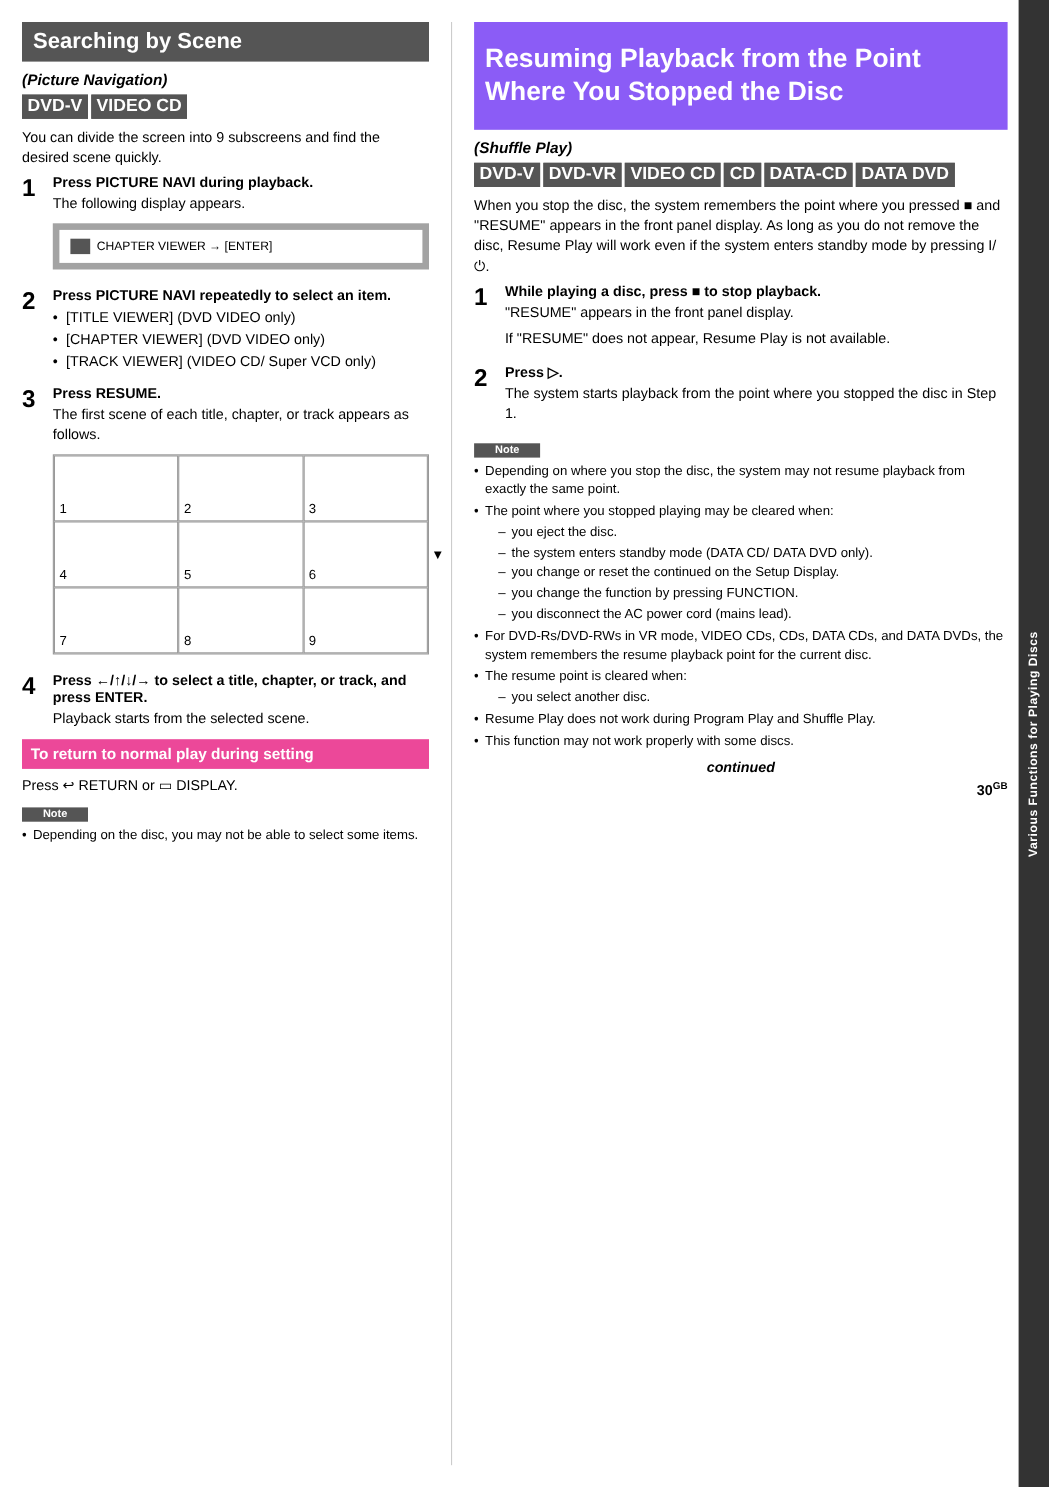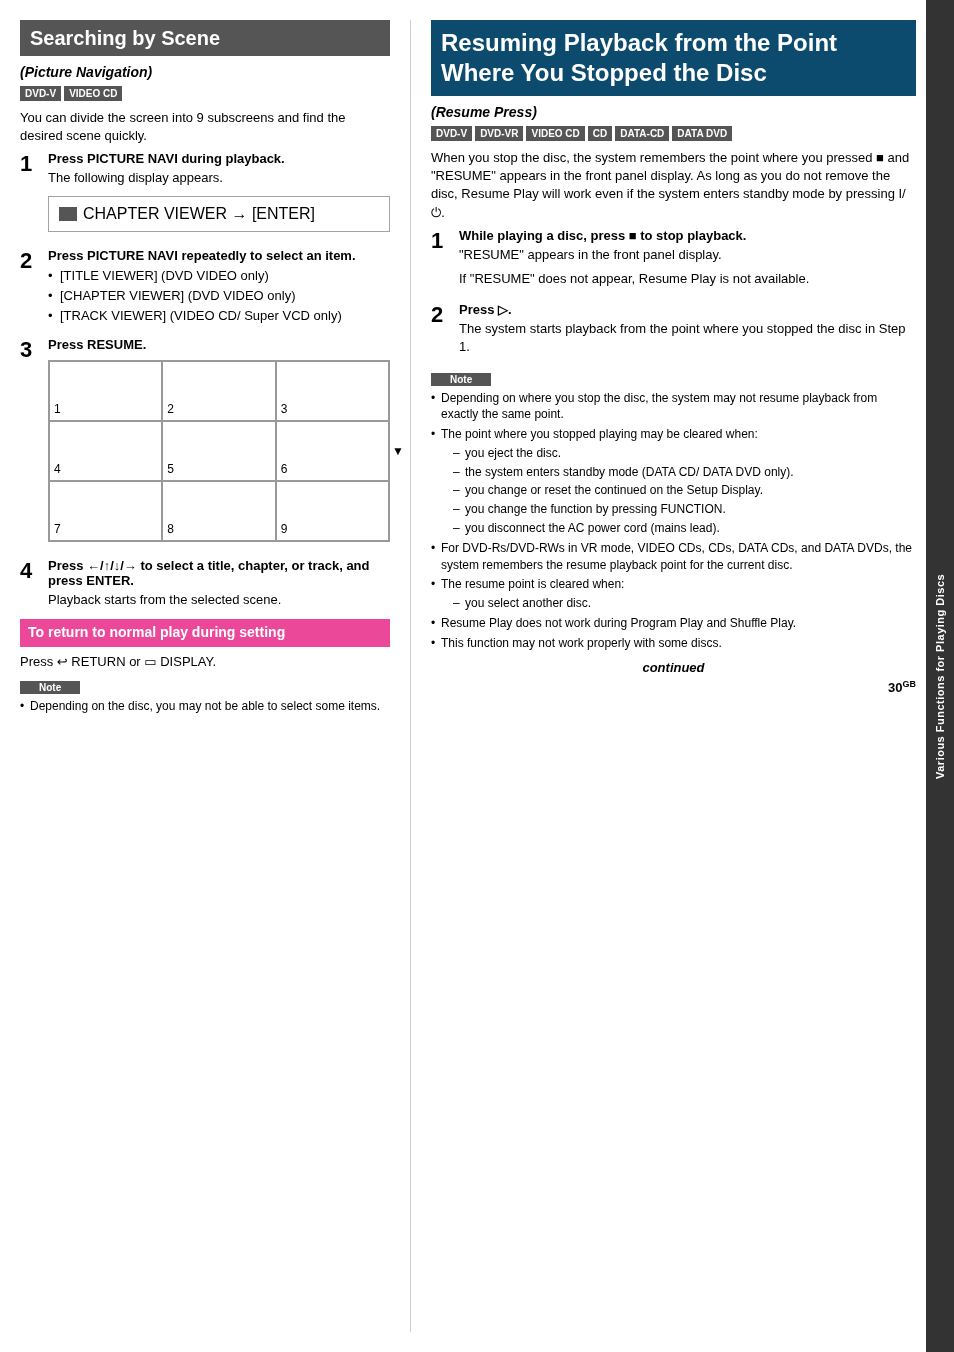--- a/index.html
+++ b/index.html
@@ -53,23 +53,23 @@
     .section-header-left {
       background: #555;
       color: #fff;
       padding: 6px 10px;
       font-size: 20px;
       font-weight: bold;
       margin-bottom: 8px;
       line-height: 1.2;
     }
     .section-header-right {
-      background: #0c4a6e;
-      color: #fff;
-      padding: 8px 10px;
+      background: #8b5cf6;
+      color: #fff;
+      padding: 19px 10px;
       font-size: 24px;
       font-weight: bold;
       margin-bottom: 8px;
       line-height: 1.25;
     }
 
     .subtitle {
       font-style: italic;
       font-weight: bold;
       font-size: 14px;
@@ -79,21 +79,21 @@
     
     .badges {
       display: flex;
       flex-wrap: wrap;
       gap: 3px;
       margin-bottom: 8px;
     }
     .badge {
       border: 1.5px solid #000;
       padding: 1px 4px;
-      font-size: 10px;
+      font-size: 16px;
       font-weight: bold;
       background: #fff;
       color: #000;
     }
     .badge.dark {
       background: #555;
       color: #fff;
       border-color: #555;
     }
 
@@ -124,24 +124,24 @@
       font-size: 13px;
       margin-bottom: 3px;
     }
     .step-body {
       font-size: 13px;
       line-height: 1.4;
     }
 
     
     .viewer-box {
-      border: 1px solid #a3a3a3;
+      border: 6px solid #a3a3a3;
       padding: 8px 10px;
       margin: 8px 0;
-      font-size: 16px;
+      font-size: 11px;
       display: flex;
       align-items: center;
       gap: 6px;
       background: #fff;
     }
     .viewer-icon {
       width: 18px;
       height: 14px;
       background: #555;
       display: inline-block;
@@ -310,20 +310,21 @@
             <li>[CHAPTER VIEWER] (DVD VIDEO only)</li>
             <li>[TRACK VIEWER] (VIDEO CD/ Super VCD only)</li>
           </ul>
         </div>
       </div>
 
       <div class="step">
         <div class="step-num">3</div>
         <div class="step-content">
           <div class="step-title">Press RESUME.</div>
+          <div class="step-body">The first scene of each title, chapter, or track appears as follows.</div>
 
           <div class="grid-outer">
             <div class="scene-grid">
               <div class="scene-cell">
                   <span>1</span>
                 </div>
               <div class="scene-cell">
                   <span>2</span>
                 </div>
               <div class="scene-cell">
@@ -370,21 +371,21 @@
         <span class="note-label">Note</span>
         <ul class="note-list">
           <li>Depending on the disc, you may not be able to select some items.</li>
         </ul>
       </div>
     </div>
 
     <div class="right-column">
       <div class="section-header-right">Resuming Playback from the Point Where You Stopped the Disc</div>
 
-      <div class="subtitle">(Resume Press)</div>
+      <div class="subtitle">(Shuffle Play)</div>
 
       <div class="badges">
         <span class="badge dark">DVD-V</span>
         <span class="badge dark">DVD-VR</span>
         <span class="badge dark">VIDEO CD</span>
         <span class="badge dark">CD</span>
         <span class="badge dark">DATA-CD</span>
         <span class="badge dark">DATA DVD</span>
       </div>
 

